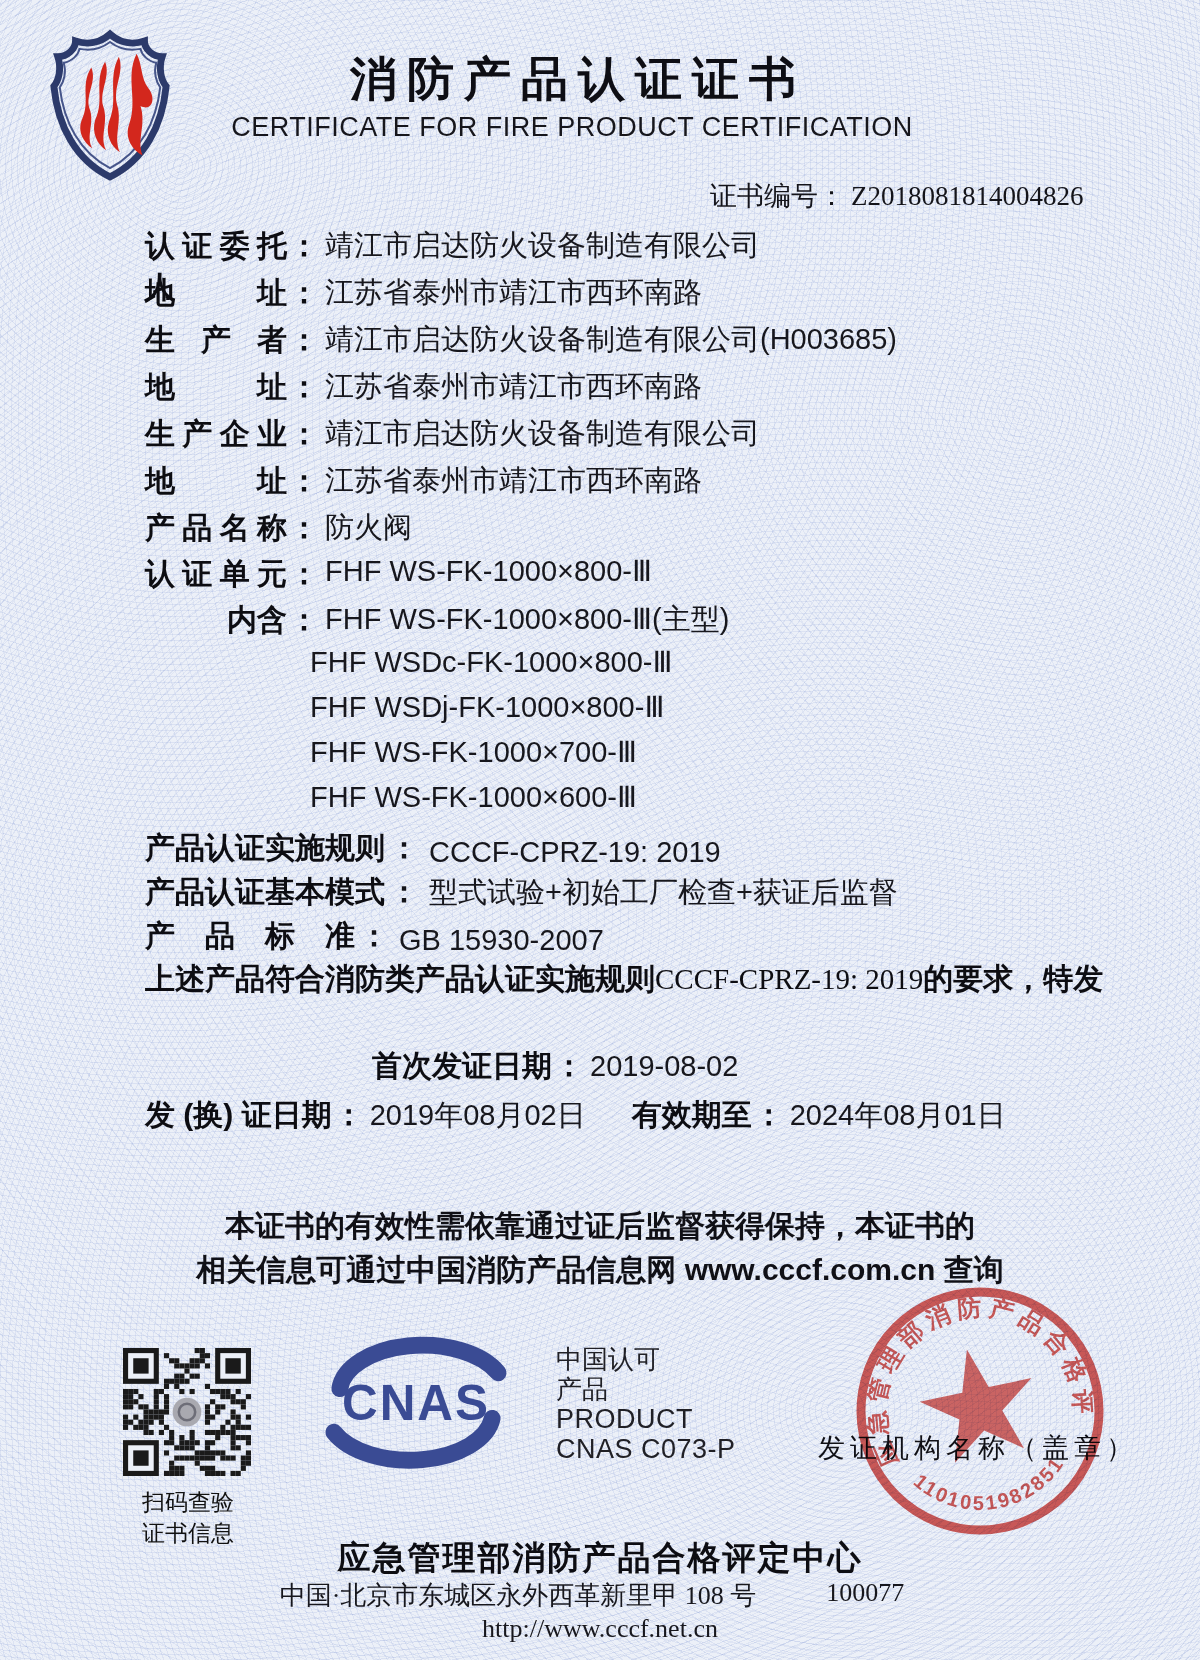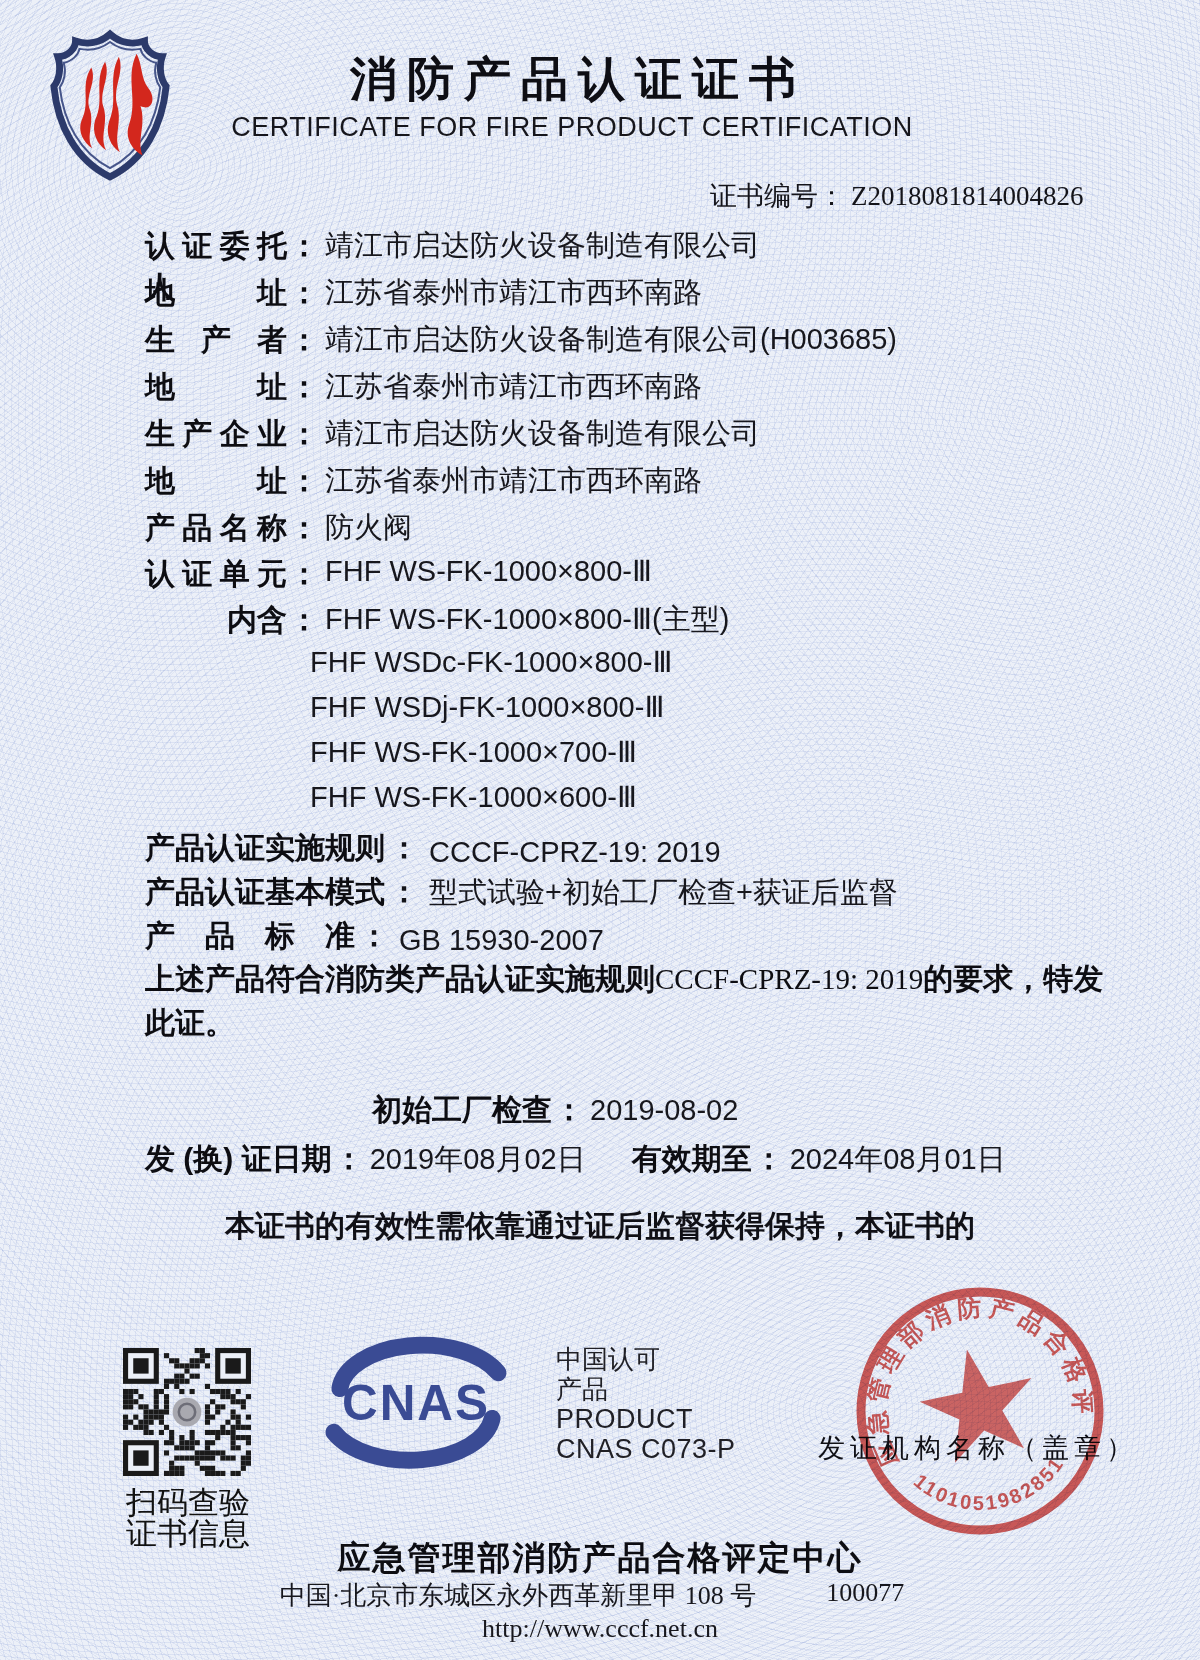--- a/index.html
+++ b/index.html
@@ -48,21 +48,21 @@
   .drow1{margin-top:45px;height:49px;display:flex;align-items:baseline;padding-left:227px;font-size:30px}
   .drow2{height:49px;display:flex;align-items:baseline;font-size:30px}
   .dlbl{font-weight:700;color:#0d0d12}
   .gap46{width:46px}
 
   .notice{left:0;right:0;top:1204px;text-align:center;font-size:30px;font-weight:600;
           line-height:44px;color:#101016}
 
   
   .qr{left:123px;top:1348px;width:128px;height:128px}
-  .qr-caption{left:120px;top:1487px;width:136px;text-align:center;font-size:31px;
+  .qr-caption{left:120px;top:1487px;width:136px;text-align:center;font-size:23px;
               font-weight:500;line-height:31px;color:#111}
   .cnas-logo{left:322px;top:1334px;width:188px;height:140px}
   .cnas-text{left:556px;top:1344px;font-size:26px;line-height:30px;color:#202026}
   .cnas-text .en{font-size:27px;letter-spacing:.5px}
   .issuer-caption{left:818px;top:1430px;font-size:27px;letter-spacing:5px;color:#101016;z-index:1}
   .stamp{left:830px;top:1261px;width:300px;height:300px;mix-blend-mode:multiply;opacity:.93;z-index:2}
   .footer-org{left:0;right:0;top:1536px;text-align:center;font-size:33px;font-weight:700;
               letter-spacing:2px;color:#0d0d12}
   .footer-addr{left:0;right:16px;top:1578px;display:flex;justify-content:center;gap:70px;
                font-size:26px;color:#17171d}
@@ -167,41 +167,41 @@
       <span class="val">型式试验+初始工厂检查+获证后监督</span>
     </div>
     <div class="rrow">
       <span class="rlbl">产　品　标　准</span>
       <span class="rcolon">：</span>
       <span class="val">GB 15930-2007</span>
     </div>
 
     <div class="stmt">
       <div><span>上述产品符合消防类产品认证实施规则</span><span class="code">CCCF-CPRZ-19: 2019</span><span>的要求，特发</span></div>
-      <div>此证。</div>
     </div>
 
     <div class="drow1">
-      <span class="dlbl">初始工厂检查</span>
+      <span class="dlbl">首次发证日期</span>
       <span class="colon">：</span>
       <span class="val">2019-08-02</span>
     </div>
     <div class="drow2">
       <span class="dlbl">发 (换) 证日期</span>
       <span class="colon">：</span>
       <span class="val">2019年08月02日</span>
       <span class="gap46"></span>
       <span class="dlbl">有效期至</span>
       <span class="colon">：</span>
       <span class="val">2024年08月01日</span>
     </div>
   </div>
 
   <div class="abs notice">
     <div>本证书的有效性需依靠通过证后监督获得保持，本证书的</div>
+    <div>相关信息可通过中国消防产品信息网 www.cccf.com.cn 查询</div>
   </div>
 
   <svg class="abs qr" id="qr-svg" viewBox="0 0 125 125">
       <rect x="70" y="0" width="5" height="5" fill="#1a1a1a"></rect>
       <rect x="75" y="0" width="5" height="5" fill="#1a1a1a"></rect>
       <rect x="40" y="5" width="5" height="5" fill="#1a1a1a"></rect>
       <rect x="75" y="5" width="5" height="5" fill="#1a1a1a"></rect>
       <rect x="80" y="5" width="5" height="5" fill="#1a1a1a"></rect>
       <rect x="45" y="10" width="5" height="5" fill="#1a1a1a"></rect>
       <rect x="50" y="10" width="5" height="5" fill="#1a1a1a"></rect>

